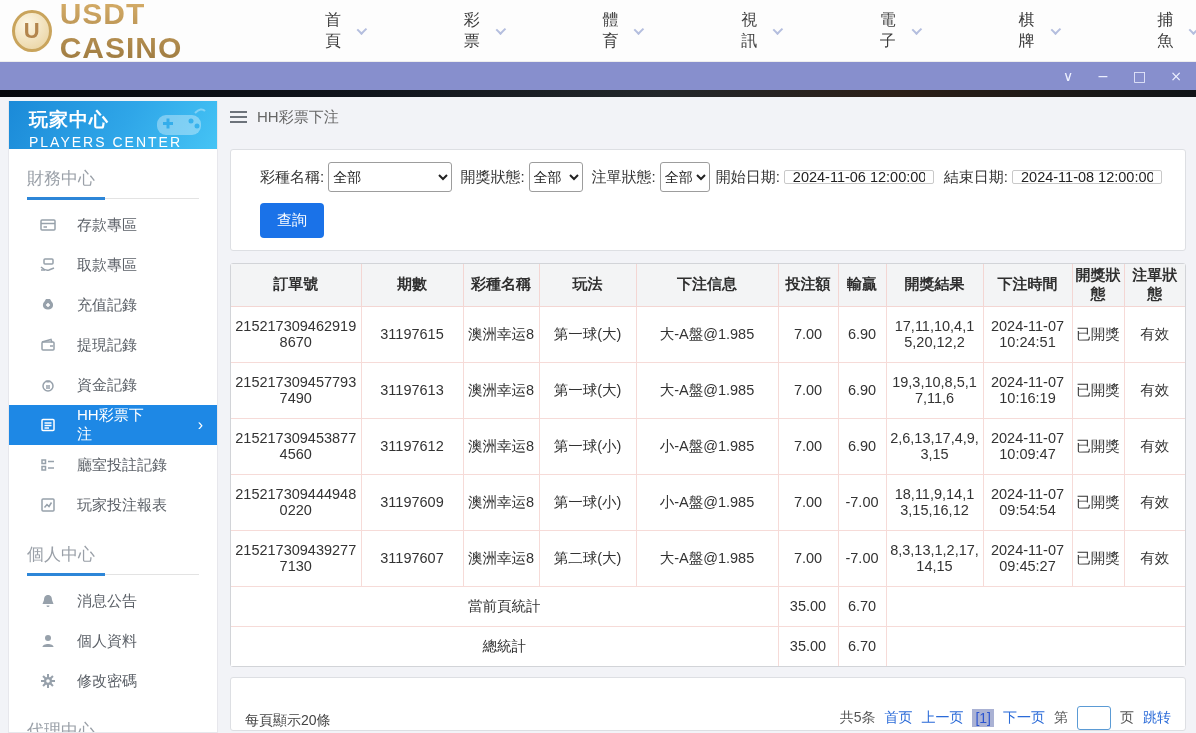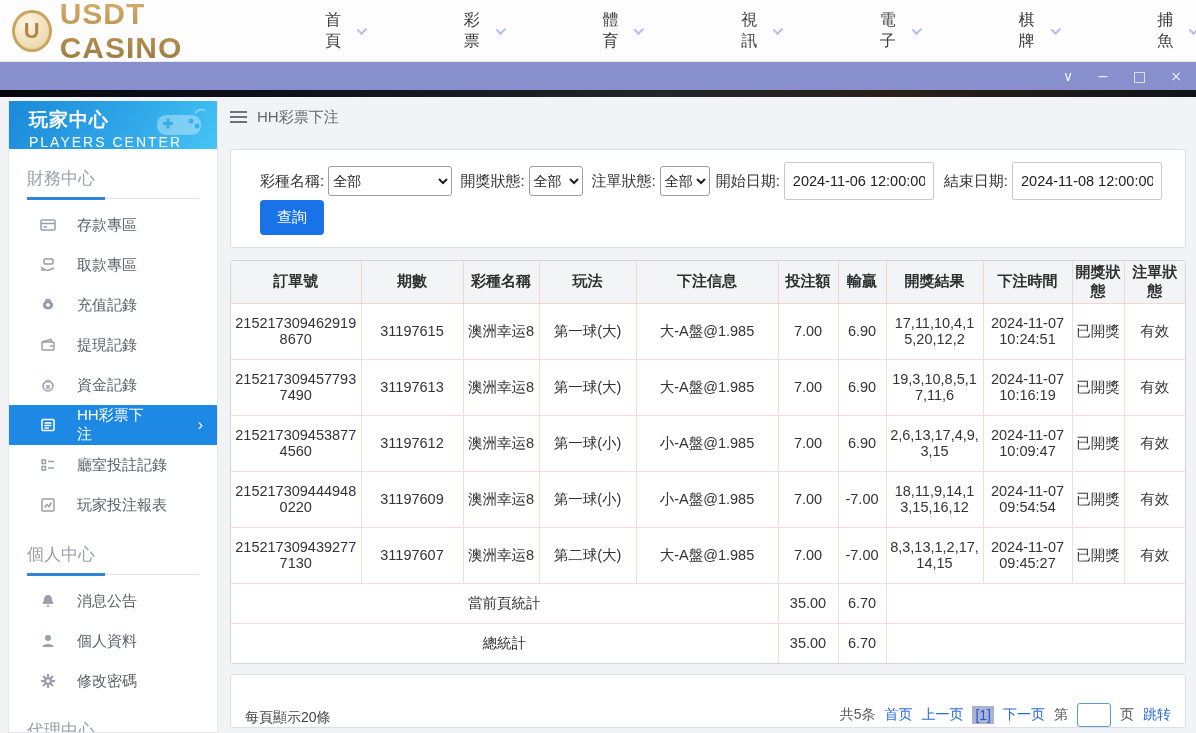--- a/index.html
+++ b/index.html
@@ -54,22 +54,22 @@
   .panel { background:#fff; border:1px solid #dddfe3; border-radius:3px; }
 
   
   .filter-panel { margin-top:12px; padding:12px 13px 12px 29px; }
   .filter-row { display:flex; align-items:center; font-size:15px; color:#333; flex-wrap:nowrap; }
   .filter-row label { margin-right:4px; white-space:nowrap; }
   .filter-row select { height:30px; border:1px solid #9d9d9d; border-radius:3px; font-size:14px; color:#222; background:#fff; margin-right:8px; font-family:inherit; }
   .sel-lottery { width:150px; }
   .sel-draw { width:66px; }
   .sel-order { width:54px; margin-right:6px !important; }
-  .filter-row input { height:38px; width:150px; border:1px solid #c9c9c9; border-radius:2px; padding:0 8px; font-size:14.5px; color:#222; margin-right:10px; font-family:inherit; }
-  .btn-search { background:#1a72e8; color:#fff; border:none; border-radius:4px; font-size:15px; padding:8px 17px; cursor:pointer; font-family:inherit; }
+  .filter-row input { height:14px; width:150px; border:1px solid #c9c9c9; border-radius:2px; padding:0 8px; font-size:14.5px; color:#222; margin-right:10px; font-family:inherit; }
+  .btn-search { margin-top:11px; background:#1a72e8; color:#fff; border:none; border-radius:4px; font-size:15px; padding:8px 17px; cursor:pointer; font-family:inherit; }
 
   
   .table-panel { margin-top:12px; border-color:#d2d4d8; }
   table { width:100%; border-collapse:collapse; table-layout:fixed; }
   thead th { background:#f3f4f5; font-size:15px; font-weight:bold; color:#2f2f2f; height:42px; border-left:1px solid #f3d6d3; border-bottom:1px solid #f3d6d3; padding:0 2px; }
   thead th:first-child { border-left:none; }
   tbody td { font-size:14.5px; color:#333; text-align:center; border-left:1px solid #f6dbd8; border-bottom:1px solid #f6dbd8; padding:9px 3px; height:56px; word-break:break-all; background:#fff; }
   tbody td:first-child { border-left:none; }
   tbody tr.sum td { height:40px; padding:5px 3px; border-left:1px solid #f6dbd8;margin-top:35px; }
   tbody tr.sum td:first-child { border-left:none; }

